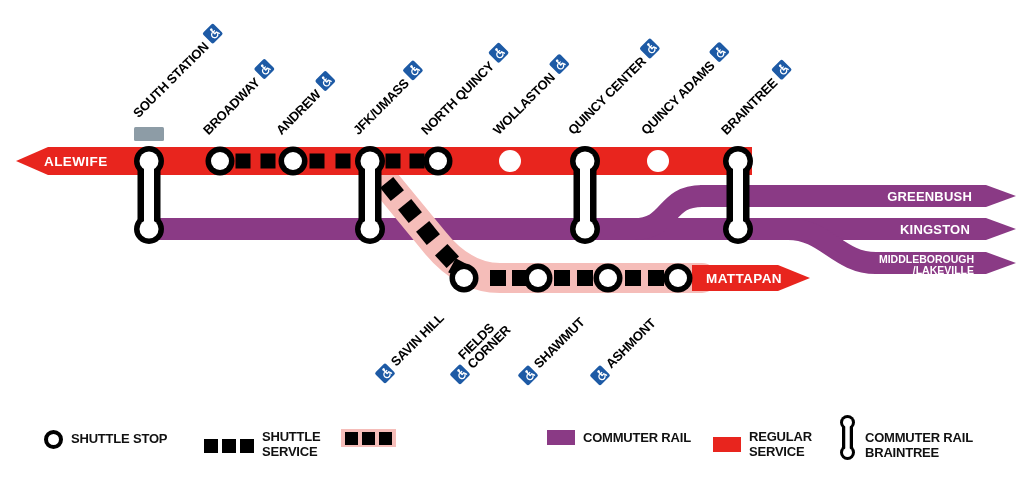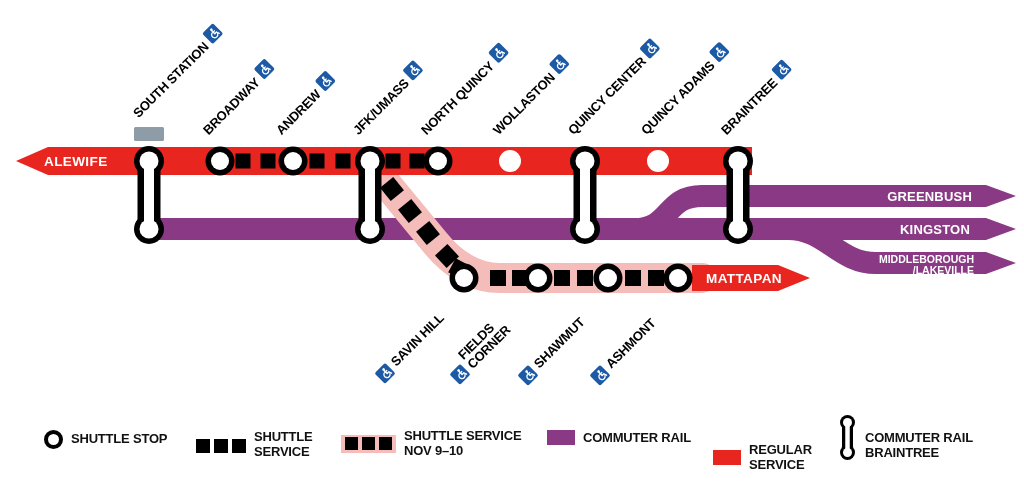--- a/index.html
+++ b/index.html
@@ -272,49 +272,45 @@
       </span>
     <span>ASHMONT</span>
   </div>
 
   <div class="lg" style="left:44px;top:428px">
     <span class="lg-circle"></span>
     <span class="lbl">
         <span>SHUTTLE STOP</span>
       </span>
   </div>
-  <div class="lg" style="left:196px;top:429px">
+  <div class="lg" style="left:204px;top:429px">
     <span class="sqrow">
         <span class="sq"></span>
         <span class="sq"></span>
         <span class="sq"></span>
       </span>
     <span class="lbl">
       <span>SHUTTLE</span>
       <span>SERVICE</span>
     </span>
   </div>
   <div class="lg" style="left:341px;top:428px">
     <span class="pinkband">
         <span class="sq"></span>
         <span class="sq"></span>
         <span class="sq"></span>
       </span>
-    <span class="lbl">
-      <span>SHUTTLE SERVICE</span>
-      <span>NOV 9–10</span>
-    </span>
   </div>
   <div class="lg" style="left:547px;top:429px">
     <span class="swatch sw-purple"></span>
     <span class="lbl">
         <span>COMMUTER RAIL</span>
       </span>
   </div>
-  <div class="lg" style="left:713px;top:442px">
+  <div class="lg" style="left:713px;top:429px">
     <span class="swatch sw-red"></span>
     <span class="lbl">
       <span>REGULAR</span>
       <span>SERVICE</span>
     </span>
   </div>
   <div class="lg" style="left:838px;top:414px">
     <span class="pill-ico">
       <svg width="19" height="47" viewBox="0 0 19 47">
         <line x1="9.5" y1="8.5" x2="9.5" y2="38.5" stroke="#000" stroke-width="11" stroke-linecap="round"></line>

